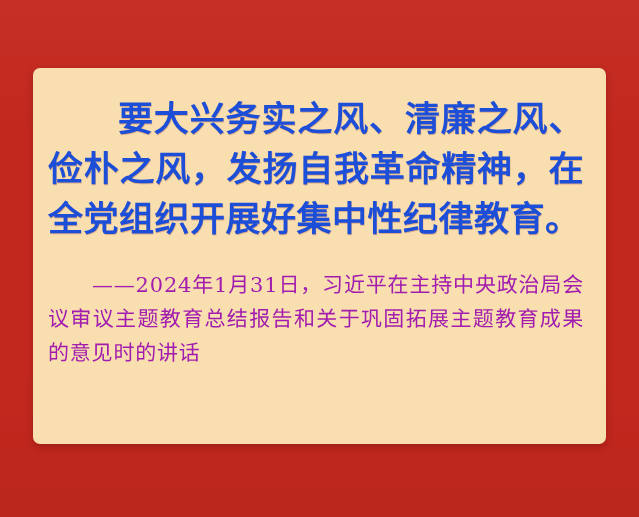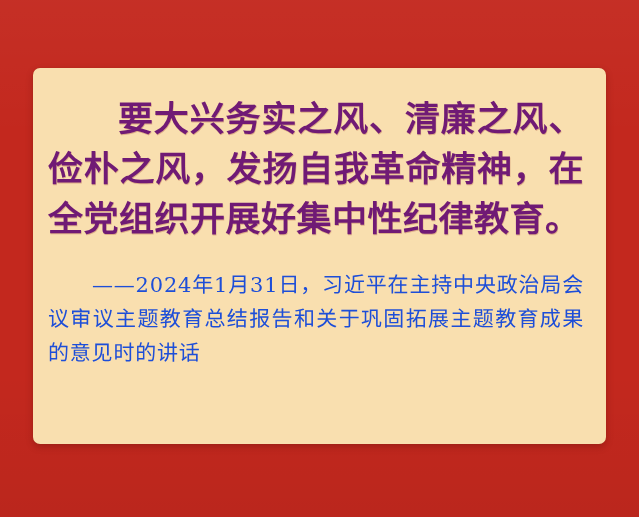--- a/index.html
+++ b/index.html
@@ -47,38 +47,38 @@
     box-shadow: 0 3px 7px rgba(90, 10, 5, 0.30),
                 0 0 0 0.5px rgba(150, 60, 30, 0.18);
     box-sizing: border-box;
     padding: 26px 22px 0 15px;
     overflow: hidden;
   }
 
   .quote-body {
     margin: 0;
     padding: 0;
-    color: #701a75;
+    color: #1d4ed8;
     font-family: "DejaVu Serif", "Liberation Serif", serif;
     font-weight: 700;
     font-size: 35px;
     line-height: 50px;
     letter-spacing: 0.5px;
     text-indent: 70px;
     text-align: justify;
     text-justify: inter-character;
     word-break: break-all;
     text-shadow: 0.5px 0.5px 0 rgba(140, 25, 15, 0.25);
   }
 
   .quote-attribution {
     margin: 0;
     padding: 0;
     margin-top: 24px;
-    color: #1d4ed8;
+    color: #a21caf;
     font-family: "DejaVu Serif", "Liberation Serif", serif;
     font-weight: 400;
     font-size: 21px;
     line-height: 34px;
     letter-spacing: 0.8px;
     text-indent: 44px;
     text-align: justify;
     text-justify: inter-character;
     word-break: break-all;
   }

